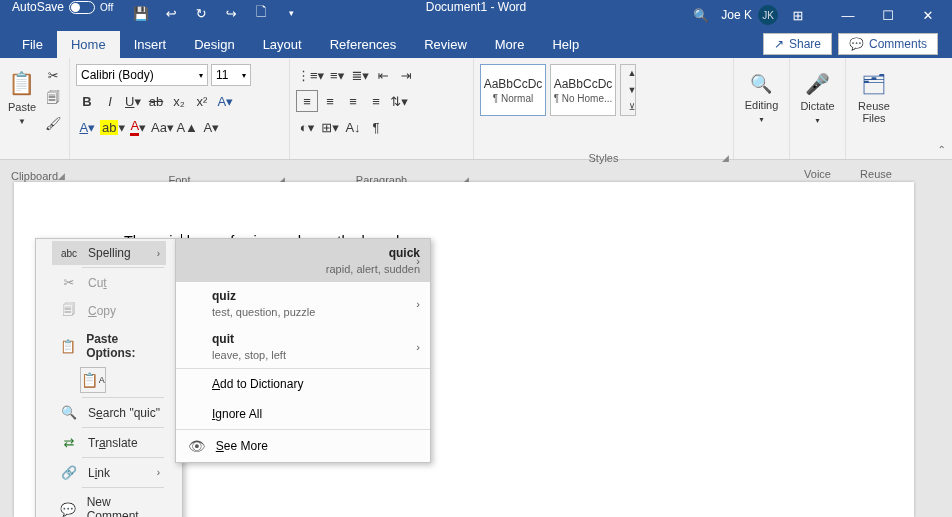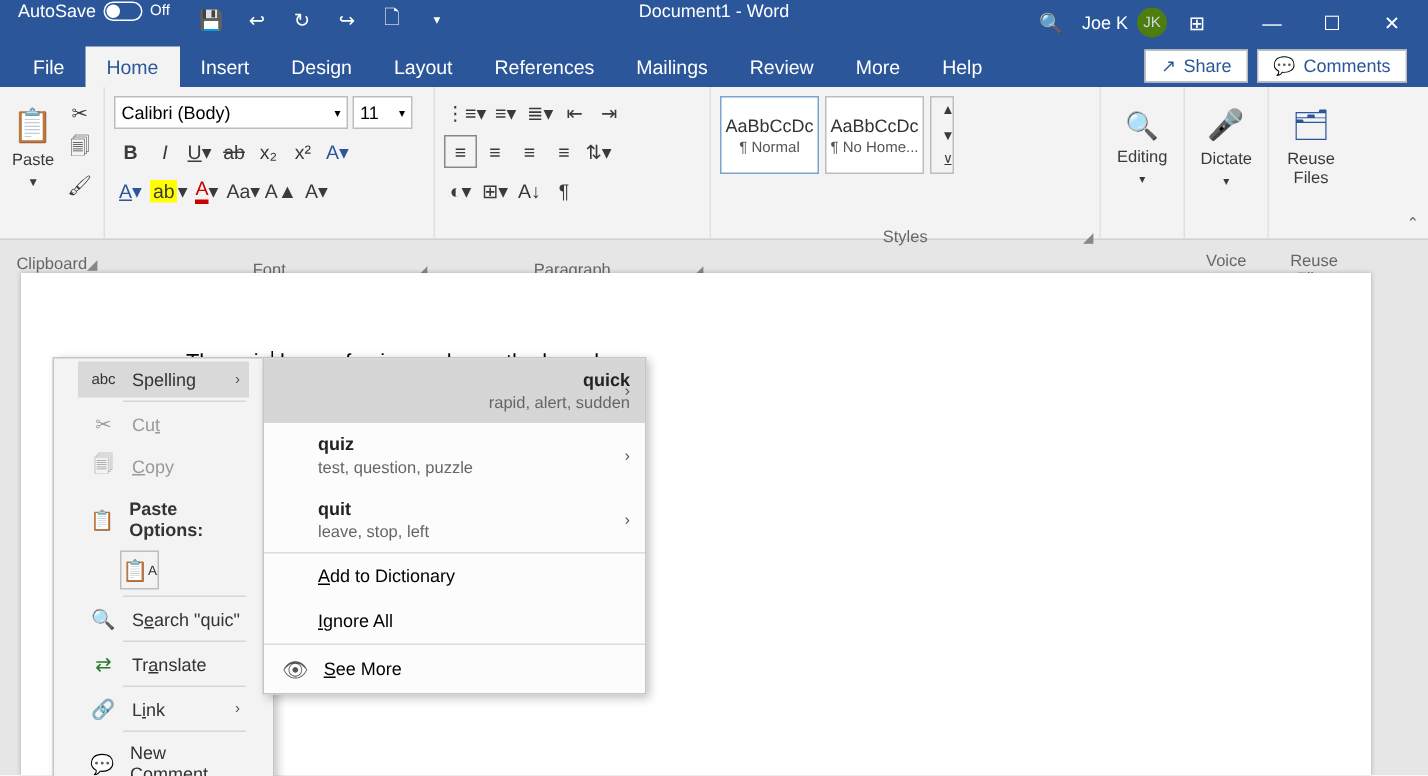--- a/index.html
+++ b/index.html
@@ -7,21 +7,21 @@
 
 
 .titlebar { height:30px; background:#2b579a; color:#fff; display:flex; align-items:flex-start; padding:0 4px; position:relative; }
 .autosave { font-size:12px; display:flex; align-items:center; gap:5px; margin-left:8px; }
 .toggle { width:26px; height:13px; border:1px solid #fff; border-radius:8px; position:relative; }
 .toggle::after { content:""; position:absolute; width:9px; height:9px; border-radius:50%; background:#fff; top:1px; left:1px; }
 .qat { display:flex; gap:2px; margin-left:14px; }
 .qat-btn, .win-btn { width:28px; height:26px; display:flex; align-items:center; justify-content:center; color:#fff; font-size:13px; }
 .title-center { position:absolute; left:50%; transform:translateX(-50%); font-size:12px; }
 .title-right { margin-left:auto; display:flex; align-items:center; gap:6px; }
-.avatar { width:20px; height:20px; border-radius:50%; background:#4d7c0f; color:#d3d9e0; font-size:10px; display:flex; align-items:center; justify-content:center; }
+.avatar { width:20px; height:20px; border-radius:50%; background:#0c4a6e; color:#d3d9e0; font-size:10px; display:flex; align-items:center; justify-content:center; }
 .win-controls { display:flex; margin-left:10px; }
 .win-controls .win-btn { width:40px; height:30px; }
 
 
 .tabs { height:28px; background:#2b579a; display:flex; align-items:flex-end; padding:0 8px; gap:0; }
 .tab { padding:6px 14px; color:#fff; font-size:13px; cursor:pointer; }
 .tab.active { background:#f3f3f3; color:#2b579a; }
 .tabs-right { margin-left:auto; display:flex; padding-bottom:3px; gap:6px; margin-right:6px;}
 .share-btn { background:#fff; border:1px solid #bdbdbd; color:#2b579a; padding:3px 10px; font-size:12px; display:flex; align-items:center; gap:5px;}
 
@@ -101,21 +101,20 @@
   </div>
 </div>
 
 <div class="tabs">
   <div class="tab">File</div>
   <div class="tab active">Home</div>
   <div class="tab">Insert</div>
   <div class="tab">Design</div>
   <div class="tab">Layout</div>
   <div class="tab">References</div>
-  <div class="tab">Mailings</div>
   <div class="tab">Review</div>
   <div class="tab">More</div>
   <div class="tab">Help</div>
   <div class="tabs-right">
     <div class="share-btn">
         <span>↗</span>
         <span>Share</span>
       </div>
     <div class="share-btn">
         <span>💬</span>
@@ -138,21 +137,21 @@
         <div class="rbtn">🗐</div>
         <div class="rbtn">🖌</div>
       </div>
     </div>
     <div class="group-label"><span>Clipboard</span><span class="dlaunch">◢</span></div>
   </div>
 
   <div class="group" style="width:220px;">
     <div class="group-body" style="flex-direction:column;gap:4px;">
       <div style="display:flex;gap:3px;">
-        <div class="combo" style="width:156px;">
+        <div class="combo" style="width:132px;">
             <span>Calibri (Body)</span>
             <span style="margin-left:auto;font-size:8px;">▾</span>
           </div>
         <div class="combo" style="width:40px;">
             <span>11</span>
             <span style="margin-left:auto;font-size:8px;">▾</span>
           </div>
       </div>
       <div style="display:flex;gap:1px;">
         <div class="rbtn">

